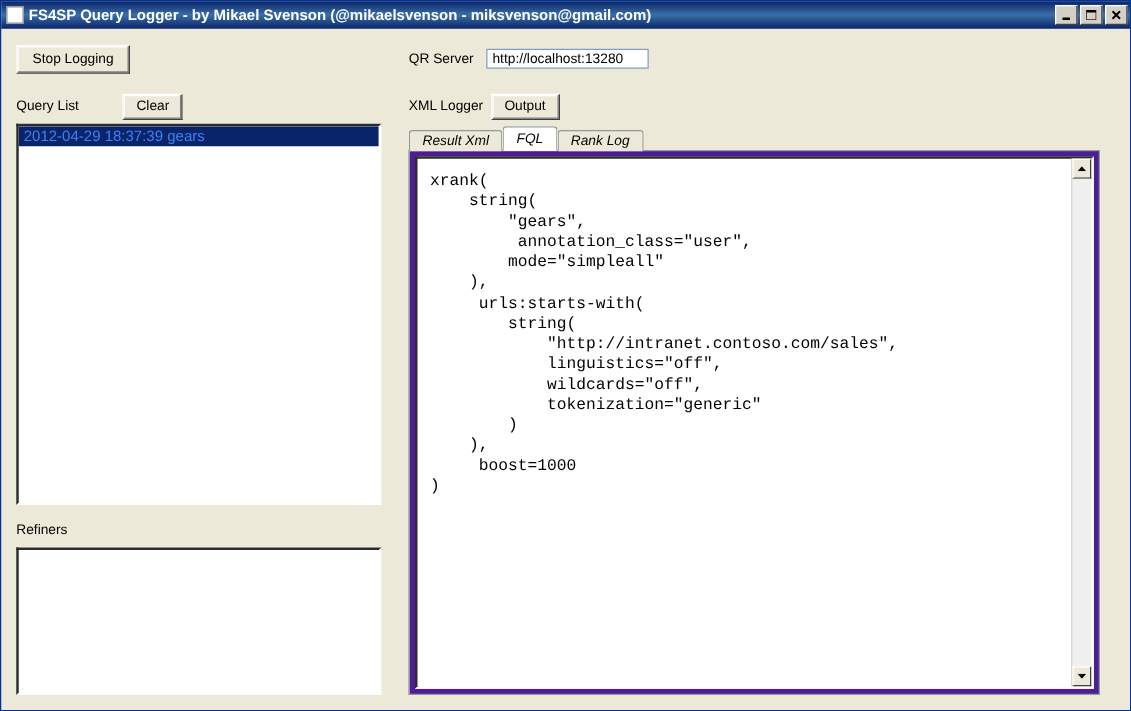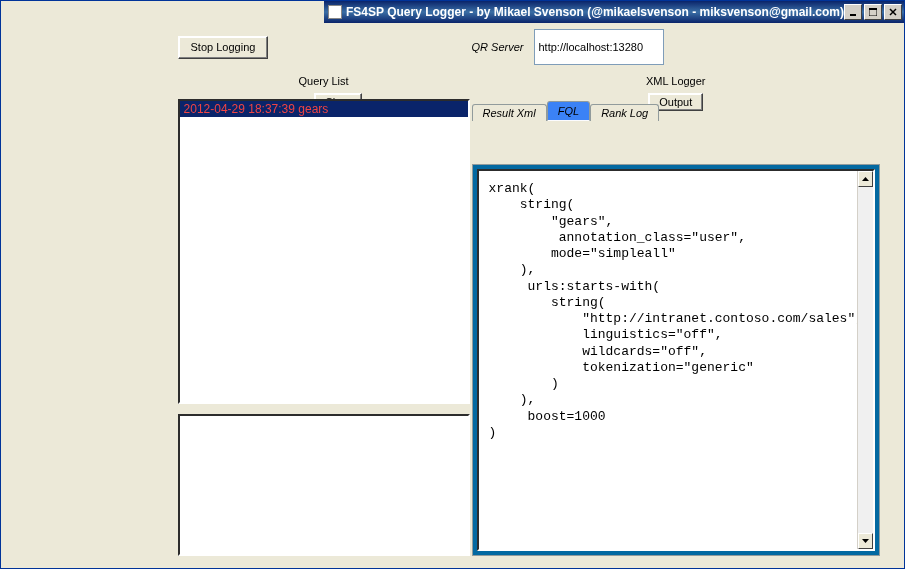--- a/index.html
+++ b/index.html
@@ -13,21 +13,20 @@
     height: 569px;
     overflow: hidden;
   }
   .window {
     width: 905px;
     height: 569px;
     background: #ECE9D8;
     border: 1px solid #003399;
     display: flex;
     flex-direction: column;
-    align-items: flex-end;
   }
   .titlebar {
     height: 22px;
     background: linear-gradient(to bottom, #0A246A 0%, #3A6EA5 50%, #0A246A 100%);
     color: #fff;
     display: flex;
     align-items: center;
     padding: 0 2px 0 4px;
     font-size: 12px;
     font-weight: bold;
@@ -54,21 +53,21 @@
     justify-content: center;
     font-family: "Marlett", monospace;
     font-size: 10px;
     color: #000;
     cursor: pointer;
   }
   .client {
     flex: 1;
     display: flex;
     padding: 10px 24px 12px 12px;
-    gap: 2px;
+    gap: 22px;
   }
   .left-col {
     width: 292px;
     display: flex;
     flex-direction: column;
   }
   .right-col {
     flex: 1;
     display: flex;
     flex-direction: column;
@@ -89,44 +88,44 @@
     display: flex;
     align-items: center;
     gap: 6px;
   }
   .label {
     font-size: 11px;
   }
   .input {
     border: 1px solid #7F9DB9;
     background: #fff;
-    height: 36px;
+    height: 16px;
     padding: 1px 4px;
     font-size: 11px;
     font-family: inherit;
   }
   .listbox {
     border: 2px inset #fff;
     border-top-color: #808080;
     border-left-color: #808080;
     background: #fff;
     overflow: auto;
   }
   .list-item {
     padding: 1px 4px;
     font-size: 12px;
     cursor: pointer;
     white-space: nowrap;
   }
   .list-item.selected {
     background: #0A246A;
-    color: #ef4444;
+    color: #3b82f6;
   }
   .top-action-row { height: 28px; margin-bottom: 14px; }
-  .section-header { margin-bottom: 4px; height: 20px; flex-direction: column; }
+  .section-header { margin-bottom: 4px; height: 20px; }
   
   .tabstrip {
     display: flex;
     align-items: flex-end;
     height: 21px;
     position: relative;
     z-index: 2;
   }
   .tab {
     border: 1px solid #919B9C;
@@ -135,36 +134,35 @@
     padding: 2px 10px;
     font-size: 11px;
     margin-right: 0px;
     position: relative;
     top: 1px;
     cursor: pointer;
     border-radius: 3px 3px 0 0;
     font-style: italic;
   }
   .tab.active {
-    background: #3b82f6;
+    background: #ffffff;
     top: 0;
     padding-top: 3px;
     padding-bottom: 3px;
     z-index: 3;
     border-bottom: 1px solid #FCFCFE;
     margin-bottom: -1px;
   }
   .tab-body {
     flex: 1;
     border: 1px solid #919B9C;
-    background: #0369a1;
+    background: #4c1d95;
     position: relative;
     z-index: 1;
     padding: 4px;
-    margin-top: 44px;
   }
   .code-area {
     width: 100%;
     height: 100%;
     border: 2px inset #fff;
     border-top-color: #808080;
     border-left-color: #808080;
     background: #fff;
     padding: 10px 10px;
     font-family: "Courier New", monospace;
@@ -240,26 +238,29 @@
         <button class="btn">Stop Logging</button>
       </div>
       <div class="row section-header">
         <span class="label">Query List</span>
         <button class="btn" style="height:21px;padding:2px 10px;margin-left:29px;">Clear</button>
       </div>
       <div class="listbox" style="height:305px;">
         <div class="list-item selected">2012-04-29 18:37:39 gears</div>
       </div>
       <div style="height:10px;"></div>
+      <div class="row section-header">
+        <span class="label">Refiners</span>
+      </div>
       <div class="listbox" style="flex:1;"></div>
     </div>
 
     <div class="right-col">
       <div class="row top-action-row">
-        <span class="label" style="margin-right:4px;font-style:italic;">QR Server</span>
+        <span class="label" style="margin-right:4px;">QR Server</span>
         <input class="input" style="width: 130px;" value="http://localhost:13280">
       </div>
       <div class="row section-header">
         <span class="label">XML Logger</span>
         <button class="btn" style="height:21px;padding:2px 10px;">Output</button>
       </div>
       <div class="tabstrip">
         <div class="tab">Result Xml</div>
         <div class="tab active">FQL</div>
         <div class="tab">Rank Log</div>

